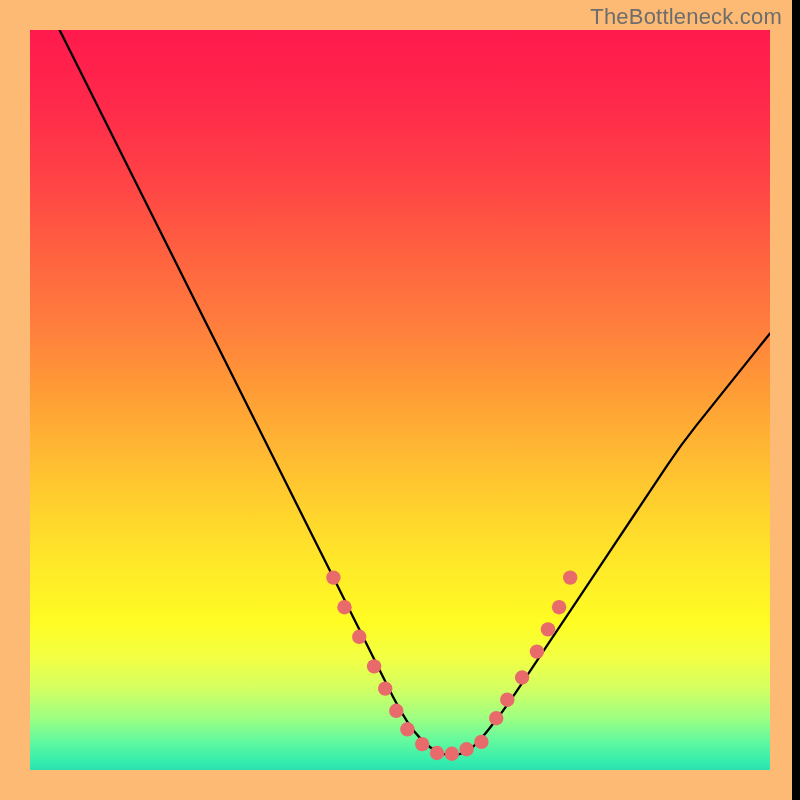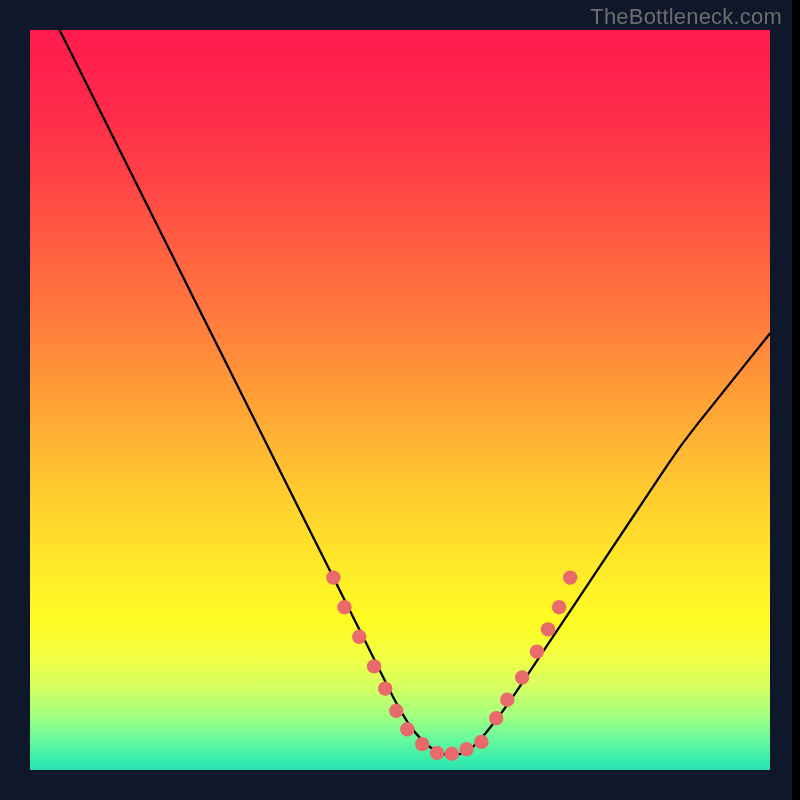--- a/index.html
+++ b/index.html
@@ -10,21 +10,21 @@
     overflow: hidden;
     background: #000;
     font-family: Arial, Helvetica, sans-serif;
   }
   .frame {
     position: absolute;
     left: 0;
     top: 0;
     width: 792px;
     height: 800px;
-    background: #0f172a;
+    background: #fdba74;
   }
   .plot {
     position: absolute;
     left: 30px;
     top: 30px;
     width: 740px;
     height: 740px;
     overflow: hidden;
   }
   .gradient {

